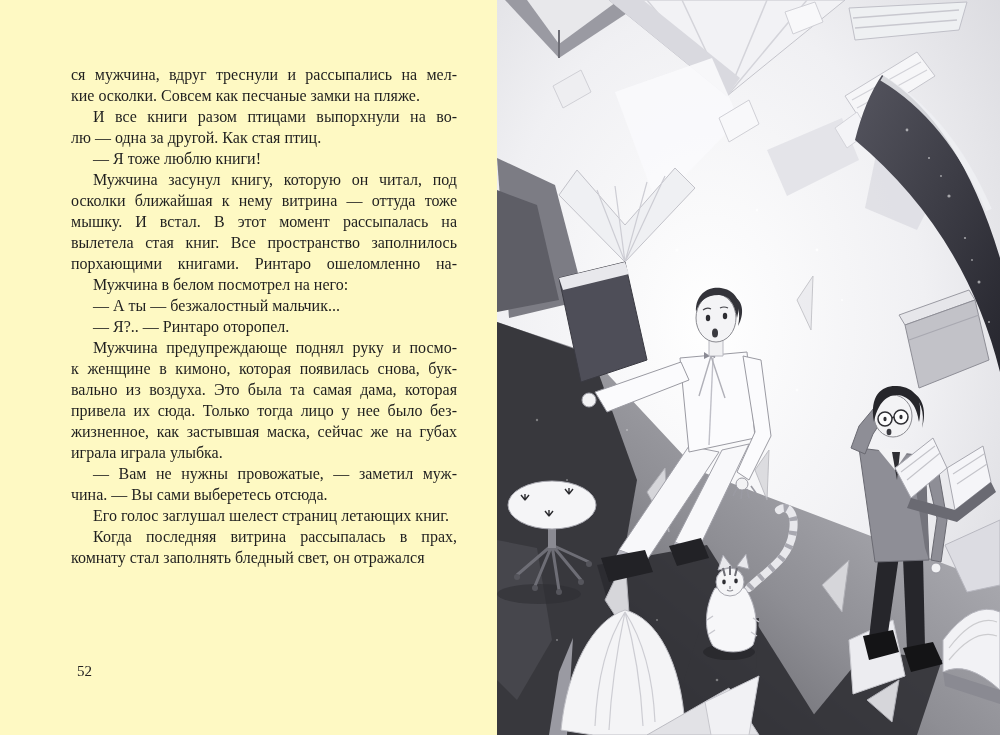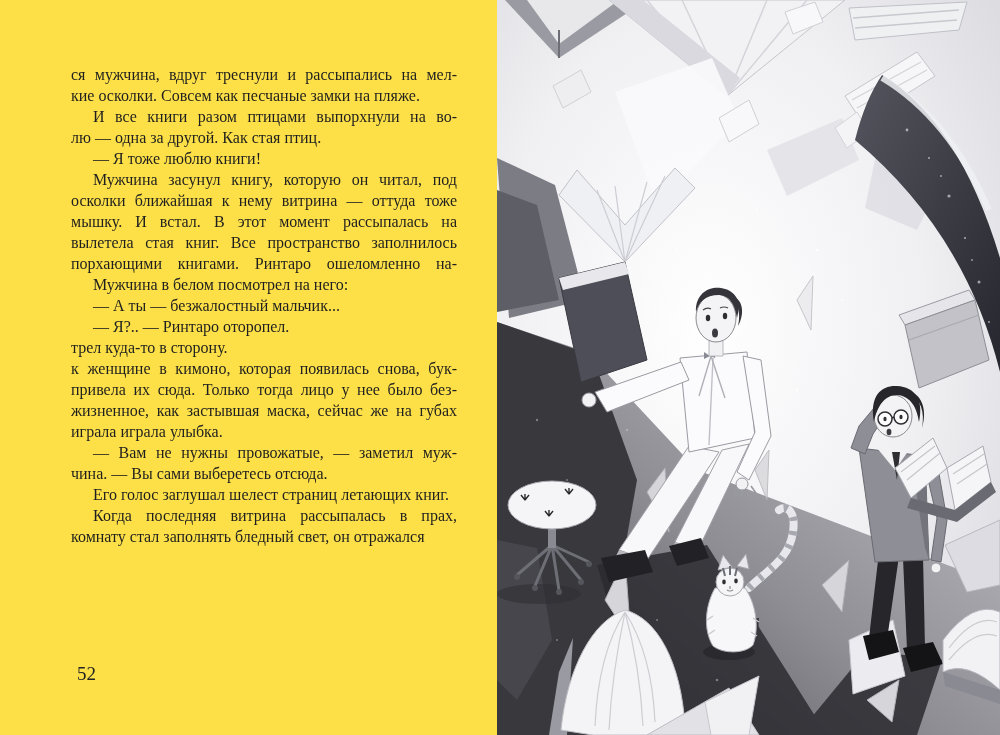--- a/index.html
+++ b/index.html
@@ -1,29 +1,29 @@
 <!DOCTYPE html>
 <html><head>
 <meta charset="utf-8">
 <style>
   html,body { margin:0; padding:0; background:#ffffff; }
   .spread {
     position:relative; width:1000px; height:735px; overflow:hidden;
     background:#ffffff; font-family:"Liberation Serif","DejaVu Serif",serif;
   }
-  .left-page { position:absolute; left:0; top:0; width:497px; height:735px; background:#fde047; }
+  .left-page { position:absolute; left:0; top:0; width:497px; height:735px; background:#fef9c3; }
   .text-column {
     position:absolute; left:71px; top:64px; width:386px;
     color:#1f1f1f; font-size:16px; line-height:21px;
   }
   .para { margin:0; }
   .line { height:21px; overflow:hidden; text-align:justify; text-align-last:justify; }
   .line.last { text-align:right; text-align-last:left; }
   .line.indent { text-indent:22px; }
-  .page-number { position:absolute; left:77px; top:663px; font-size:19px; color:#222222; }
+  .page-number { position:absolute; left:77px; top:663px; font-size:15px; color:#222222; }
   .right-page { position:absolute; left:497px; top:0; width:503px; height:735px; }
   .right-page svg { display:block; }
 </style>
 </head>
 <body>
 
 <div class="spread">
 
   <div class="left-page">
     <div class="text-column" id="text-column">
@@ -48,24 +48,25 @@
         <div class="para">
           <div class="line last indent">Мужчина в белом посмотрел на него:</div>
         </div>
         <div class="para">
           <div class="line last indent">— А ты — безжалостный мальчик...</div>
         </div>
         <div class="para">
           <div class="line last indent">— Я?.. — Ринтаро оторопел.</div>
         </div>
         <div class="para">
-          <div class="line last">трел куда-то в сторону.</div>
+          <div class="line indent">Мужчина предупреждающе поднял руку и посмо-</div>
         </div>
         <div class="para">
           <div class="line">к женщине в кимоно, которая появилась снова, бук-</div>
+          <div class="line">вально из воздуха. Это была та самая дама, которая</div>
           <div class="line">привела их сюда. Только тогда лицо у нее было без-</div>
           <div class="line">жизненное, как застывшая маска, сейчас же на губах</div>
           <div class="line last">играла играла улыбка.</div>
         </div>
         <div class="para">
           <div class="line indent">— Вам не нужны провожатые, — заметил муж-</div>
           <div class="line last">чина. — Вы сами выберетесь отсюда.</div>
         </div>
         <div class="para">
           <div class="line last indent">Его голос заглушал шелест страниц летающих книг.</div>

